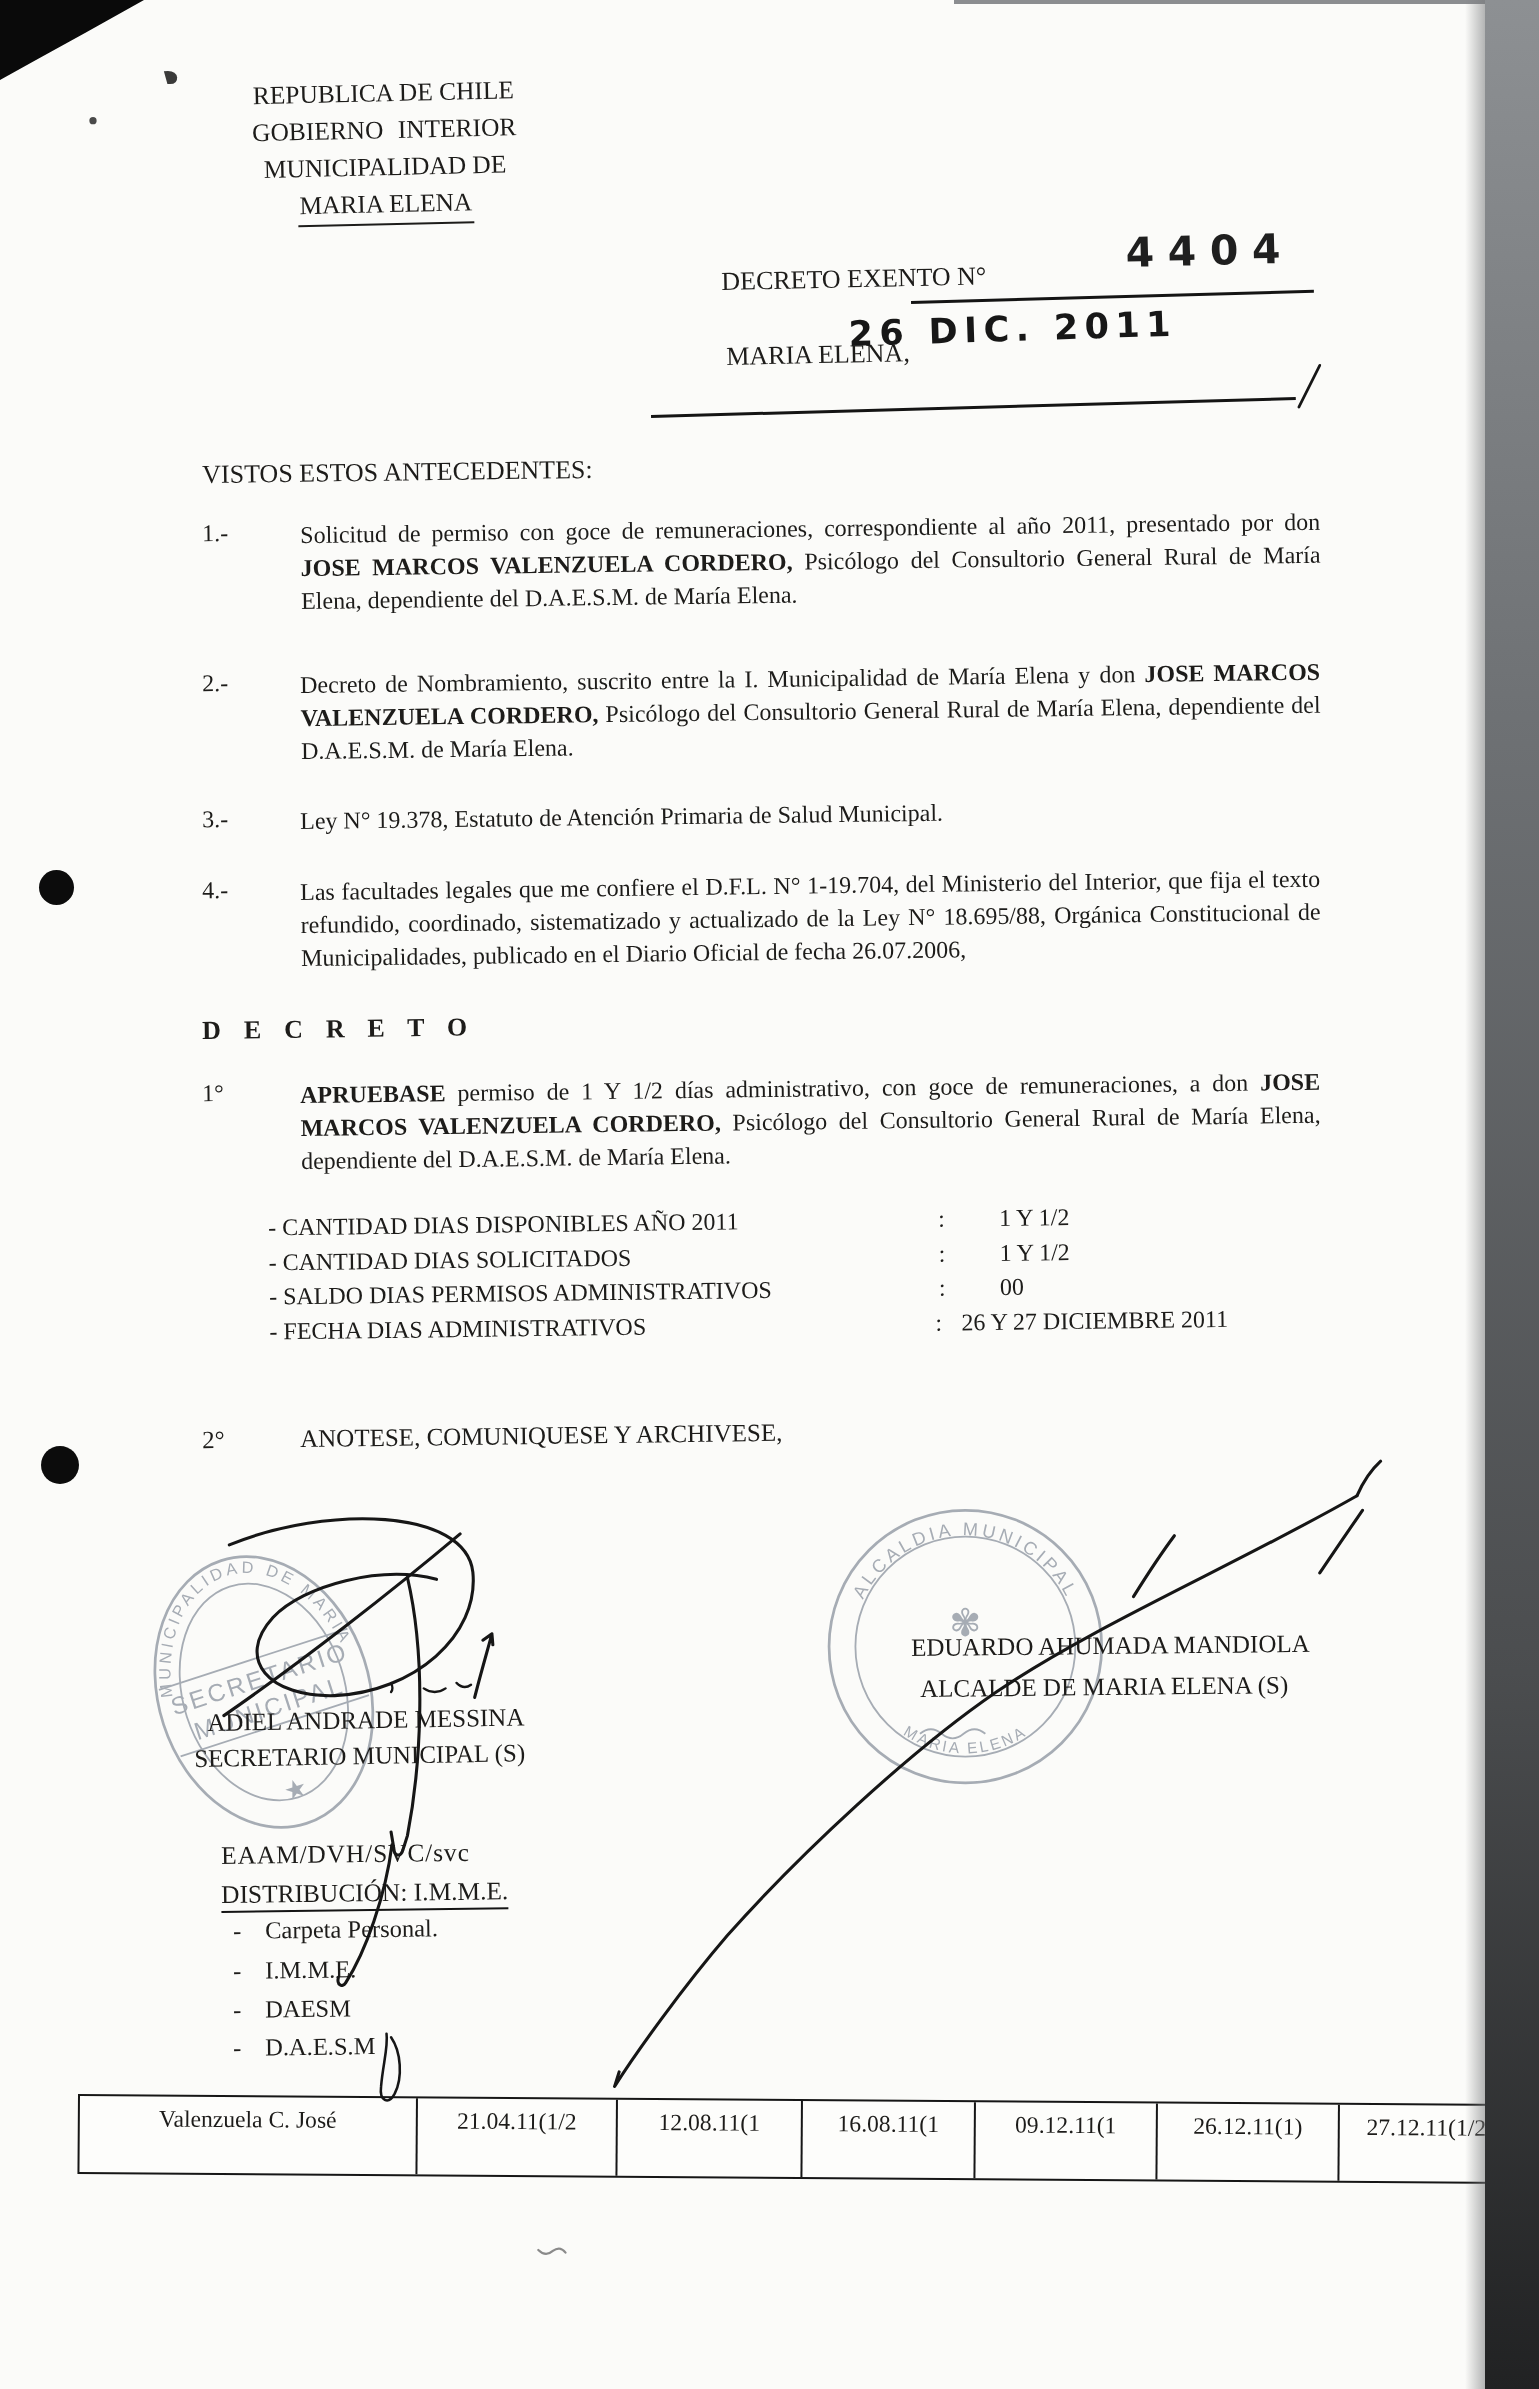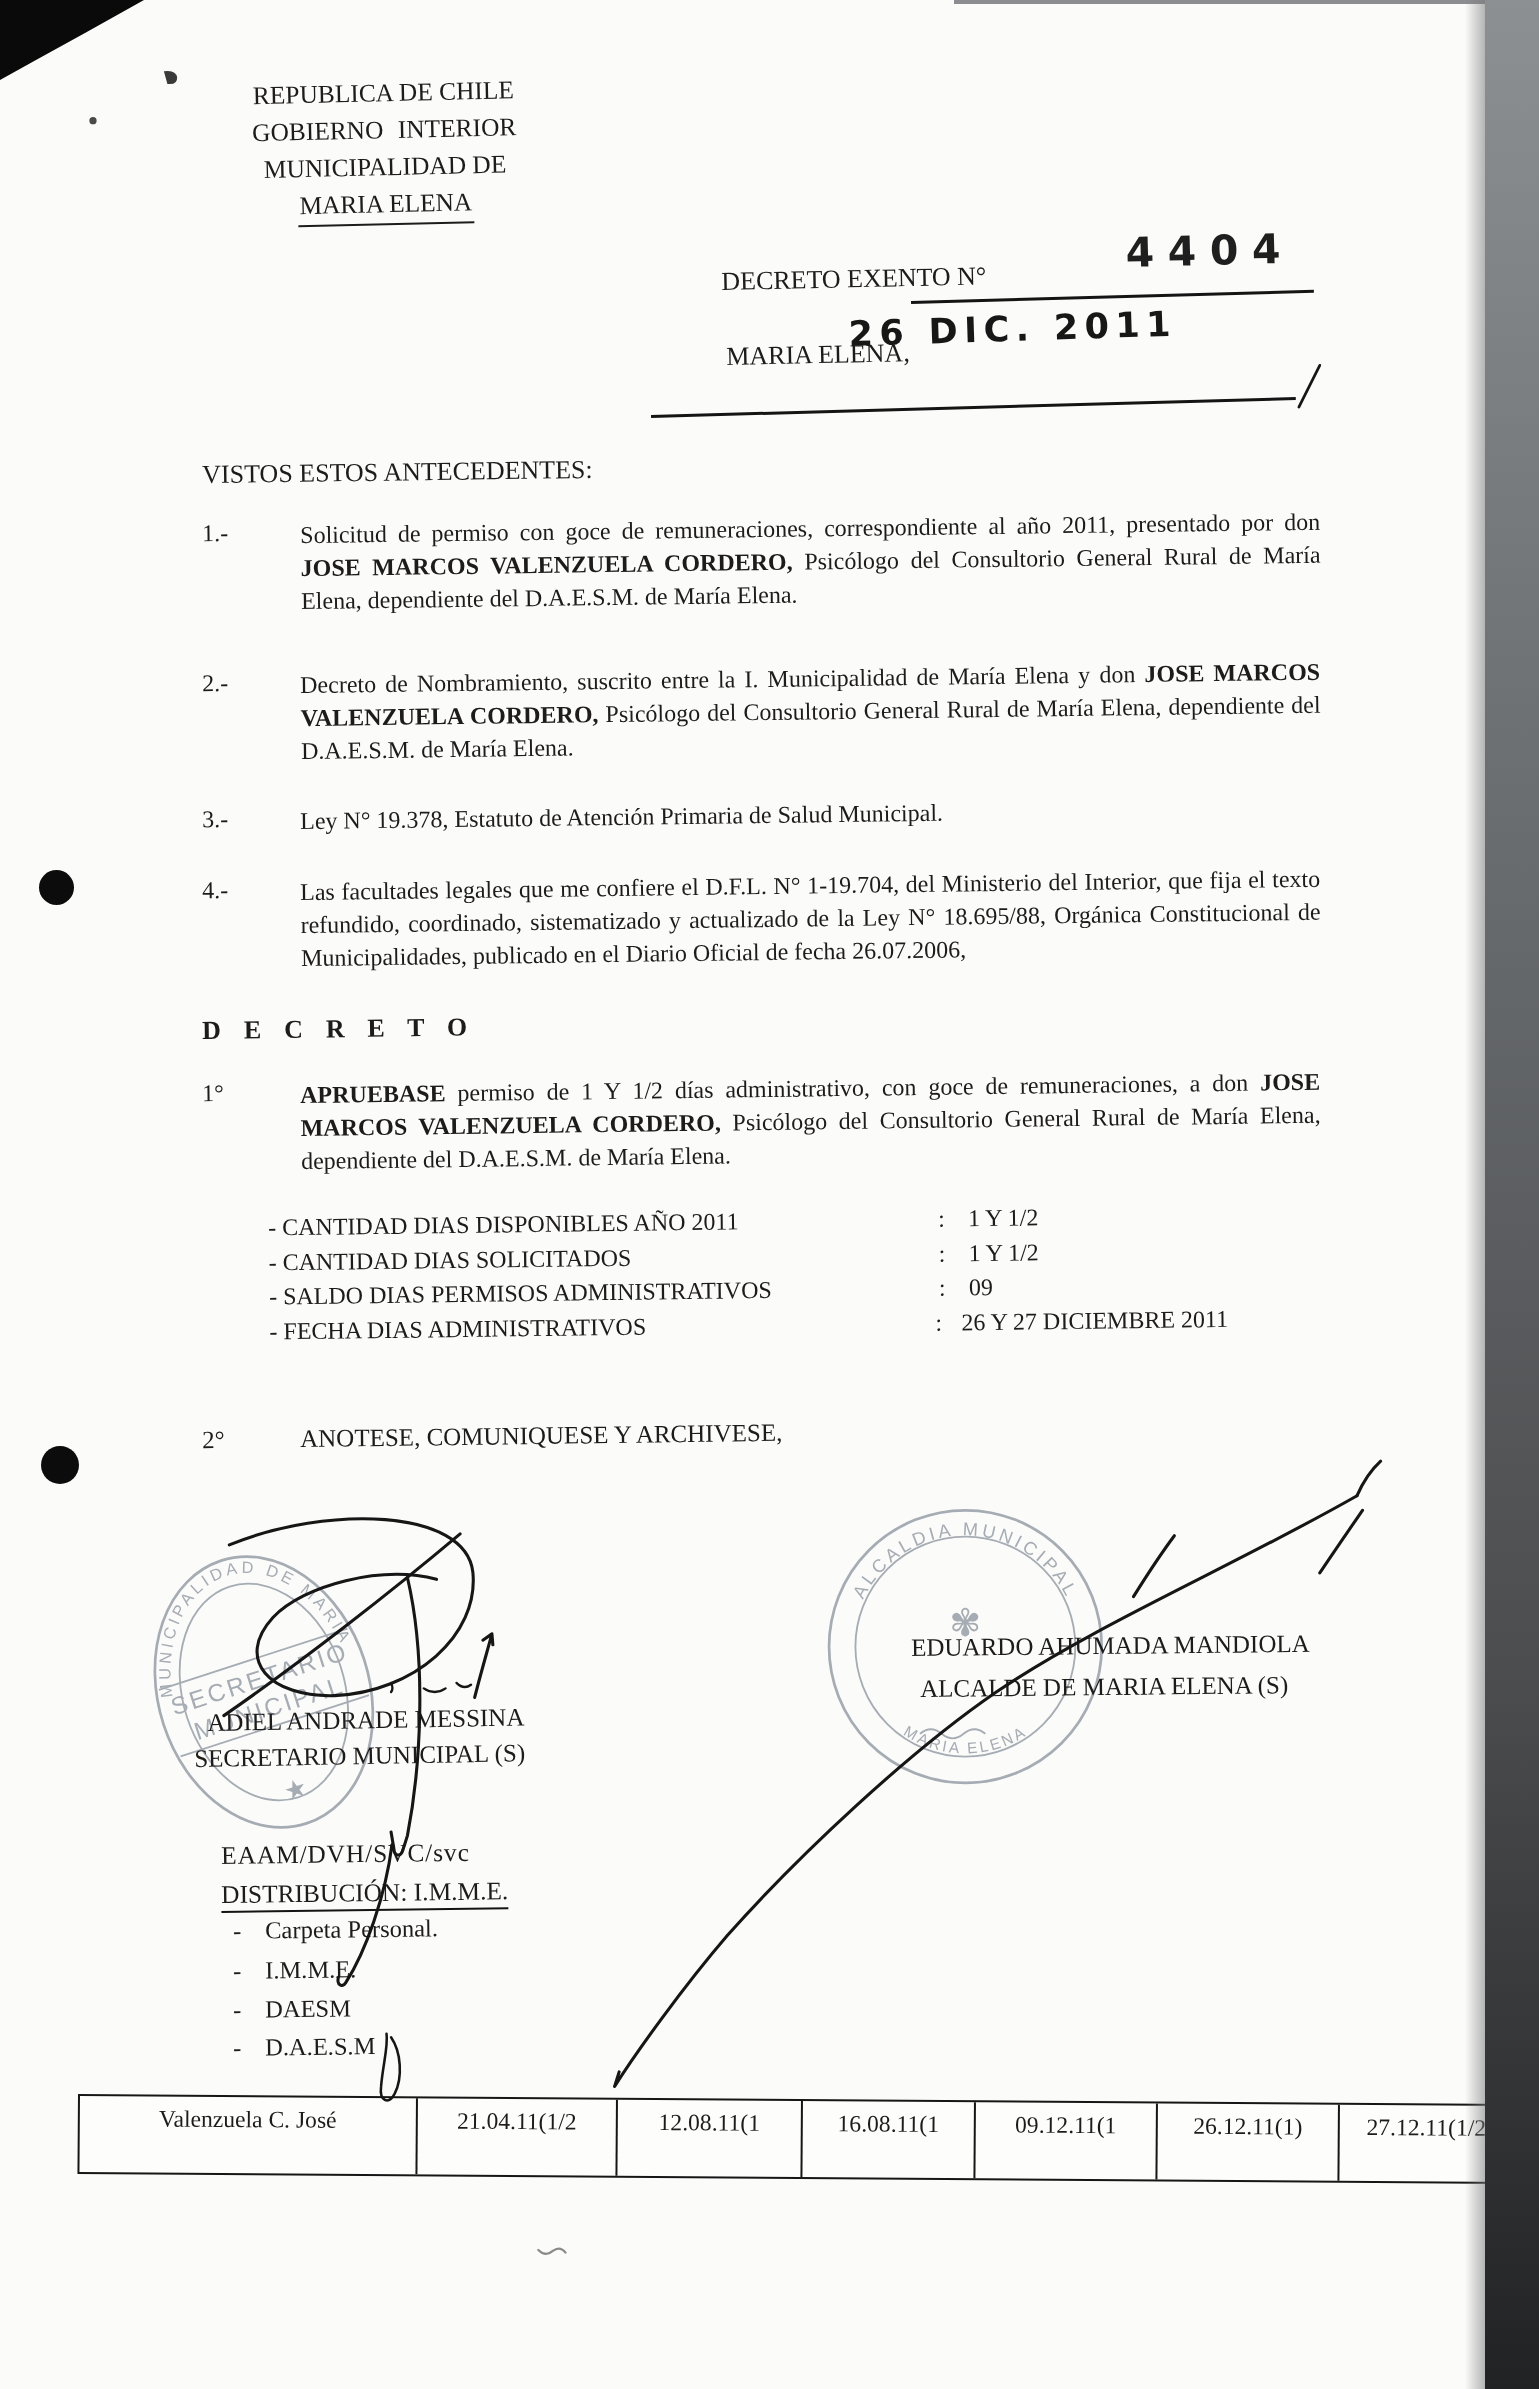--- a/index.html
+++ b/index.html
@@ -29,21 +29,21 @@
 
   
   .h-title{font-size:26px;white-space:nowrap;}
   .item .num{position:absolute;left:202px;top:0;font-size:24px;}
   .item .body{position:absolute;left:300px;top:0;width:1020px;margin:0;text-align:justify;
               font-size:24px;line-height:33px;}
   #decreto-heading{font-size:26px;font-weight:bold;letter-spacing:8.2px;white-space:nowrap;}
   .detrow{position:absolute;left:0;top:0;width:1540px;height:35px;font-size:24px;white-space:nowrap;}
   .detrow .lbl{position:absolute;left:268px;}
   .detrow .sep{position:absolute;left:938px;}
-  .detrow .val{position:absolute;left:968px;}
+  .detrow .val{position:absolute;left:999px;}
   .res2text{font-size:25px;white-space:nowrap;}
 
   .signame{font-size:25px;white-space:nowrap;z-index:2;}
 
   .footline{font-size:25.4px;white-space:nowrap;}
   .ulheavy{display:inline-block;border-bottom:2.7px solid #141414;padding-bottom:1.8px;}
   .distrow .dash{position:absolute;left:233px;font-size:24.5px;}
   .distrow .txt{position:absolute;left:265px;font-size:24.5px;white-space:nowrap;}
 
   
@@ -153,21 +153,21 @@
         <span class="val">1 Y 1/2</span>
       </div>
       <div class="detrow" style="top:35px;">
         <span class="lbl">- CANTIDAD DIAS SOLICITADOS</span>
         <span class="sep">:</span>
         <span class="val">1 Y 1/2</span>
       </div>
       <div class="detrow" style="top:69px;">
         <span class="lbl">- SALDO DIAS PERMISOS ADMINISTRATIVOS</span>
         <span class="sep">:</span>
-        <span class="val">09</span>
+        <span class="val">00</span>
       </div>
       <div class="detrow" style="top:104px;">
         <span class="lbl">- FECHA DIAS ADMINISTRATIVOS</span>
         <span class="sep" style="left:934px;">:</span>
         <span class="val" style="left:960px;">26 Y 27 DICIEMBRE 2011</span>
       </div>
     </div>
 
     <div class="abs tilt" style="left:0;top:1429px;width:1540px;">
       <span class="abs" style="left:202px;font-size:25px;">2°</span>

